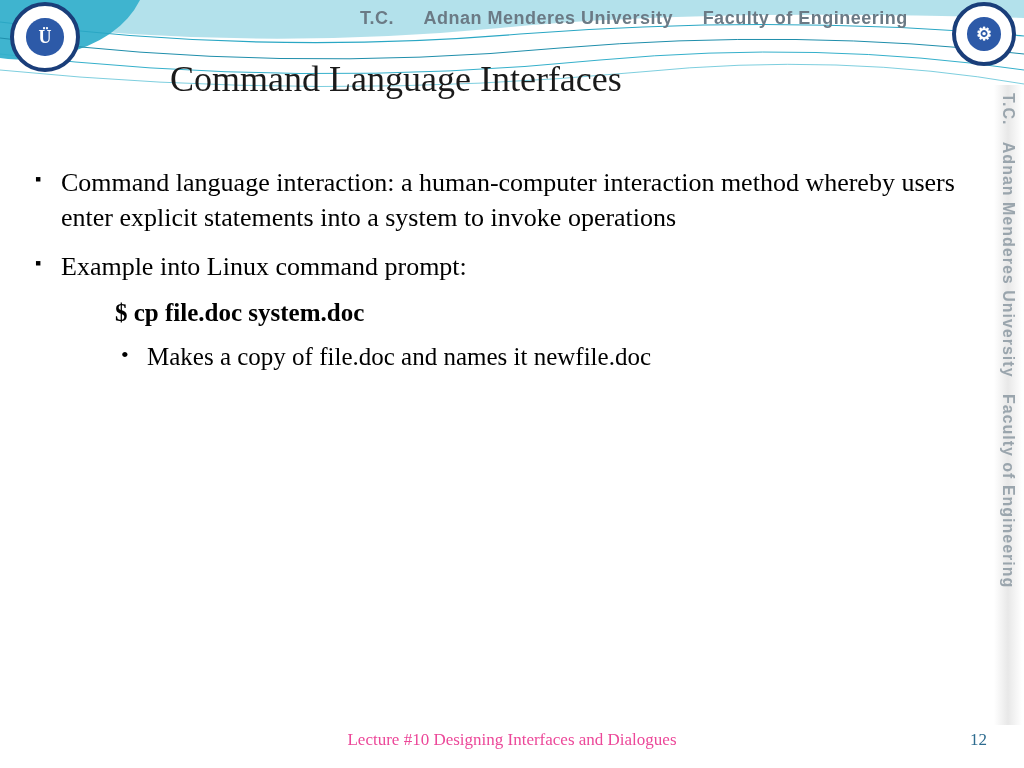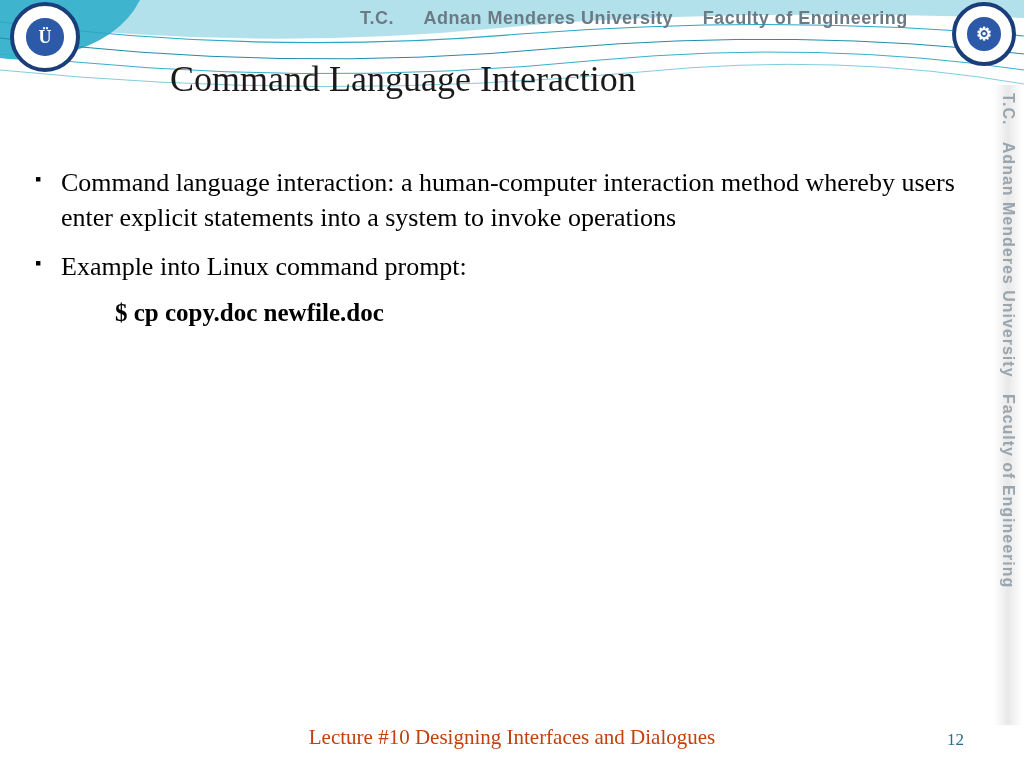--- a/index.html
+++ b/index.html
@@ -158,27 +158,27 @@
       letter-spacing: 1px;
       padding-top: 8px;
     }
     
     
     .footer {
       position: absolute;
       bottom: 18px;
       width: 100%;
       text-align: center;
-      font-size: 21px;
-      color: #c2410c;
+      font-size: 17px;
+      color: #ec4899;
     }
     .page-number {
       position: absolute;
       bottom: 18px;
-      right: 60px;
+      right: 37px;
       font-size: 17px;
       color: #2d6b8f;
     }
   </style>
 </head>
 <body>
 
 <div class="header-banner">
   <svg class="wave-svg" viewBox="0 0 1024 120" preserveAspectRatio="none">
     <path d="M0,0 L1024,0 L1024,18 Q700,8 500,28 Q250,52 0,22 Z" fill="#a6dce8" opacity="0.85"></path>
@@ -196,31 +196,32 @@
         <div class="seal-inner">Ü</div>
       </div>
   </div>
   <div class="seal-right">
     <div class="seal-circle">
         <div class="seal-inner">⚙</div>
       </div>
   </div>
 </div>
 
-<h1 class="slide-title">Command Language Interaction</h1>
+<h1 class="slide-title">Command Language Interfaces</h1>
 
 <div class="content">
   <ul>
     <li>
       <span class="bold">Command language interaction:</span><span> a human-computer interaction method whereby users enter explicit statements into a system to invoke operations</span>
     </li>
     <li>
       <span>Example into Linux command prompt:</span>
-      <div class="sub-command">$ cp copy.doc newfile.doc</div>
+      <div class="sub-command">$ cp file.doc system.doc</div>
       <ul class="sub-list">
+        <li>Makes a copy of file.doc and names it newfile.doc</li>
       </ul>
     </li>
   </ul>
 </div>
 
 <div class="right-vertical">
   <div class="right-vertical-text">
     <span>T.C.</span>&nbsp;&nbsp;&nbsp;<span>Adnan Menderes University</span>&nbsp;&nbsp;&nbsp;<span>Faculty of Engineering</span>
   </div>
 </div>

